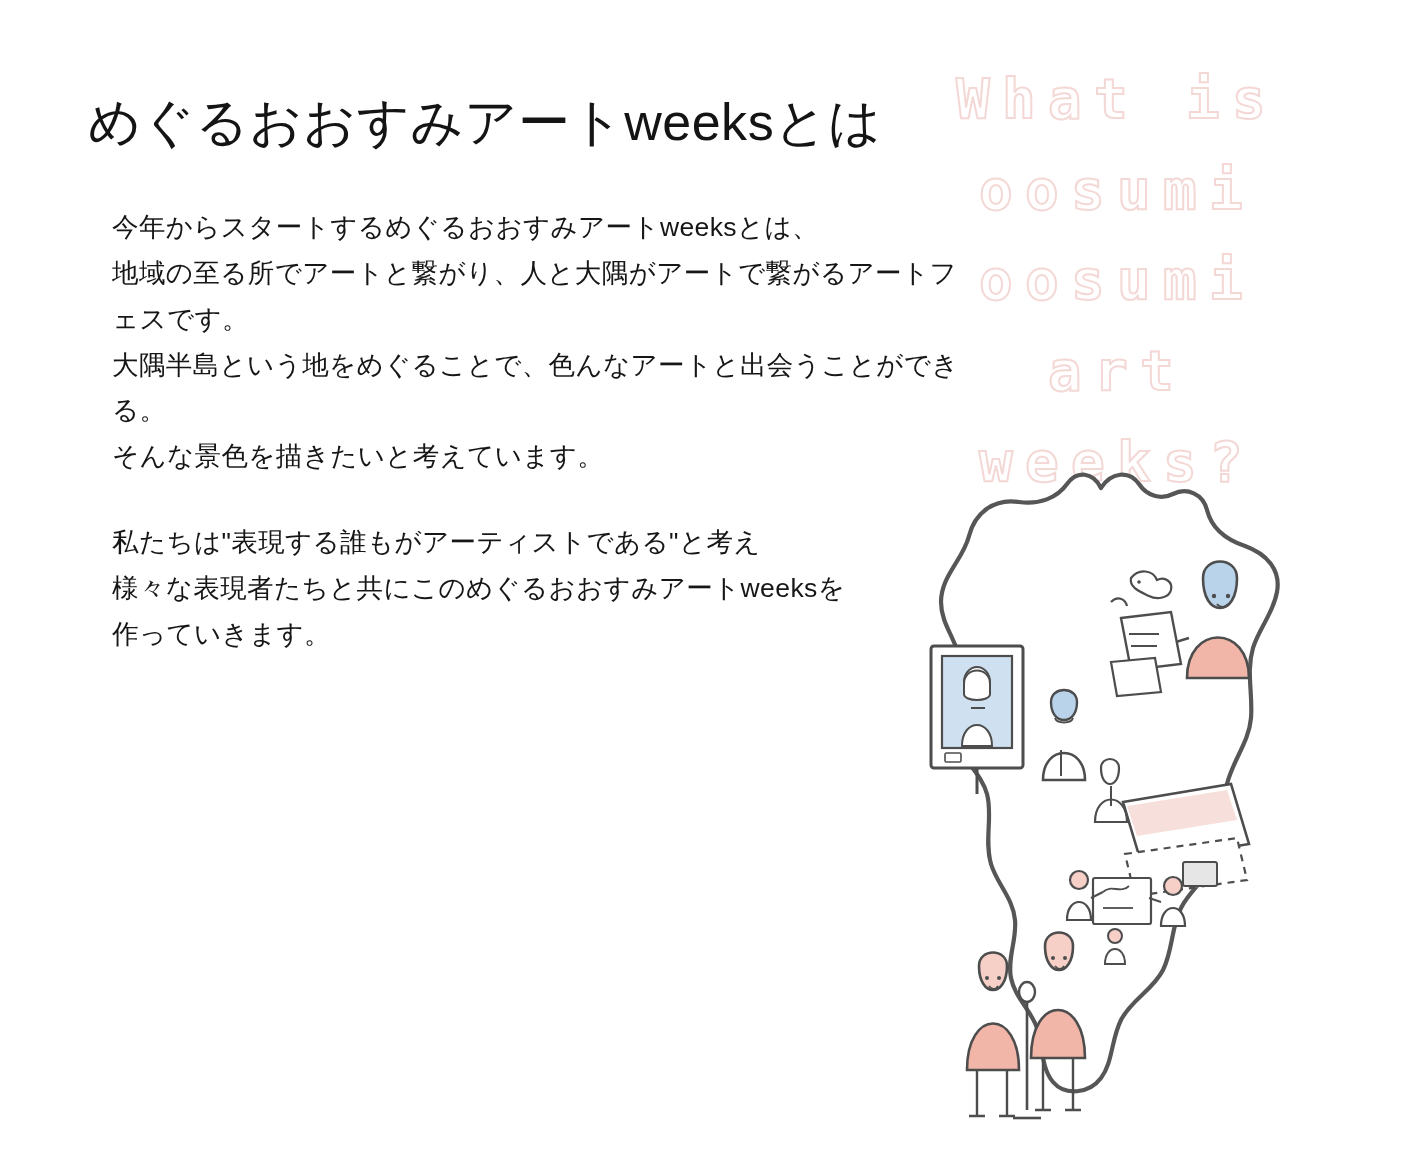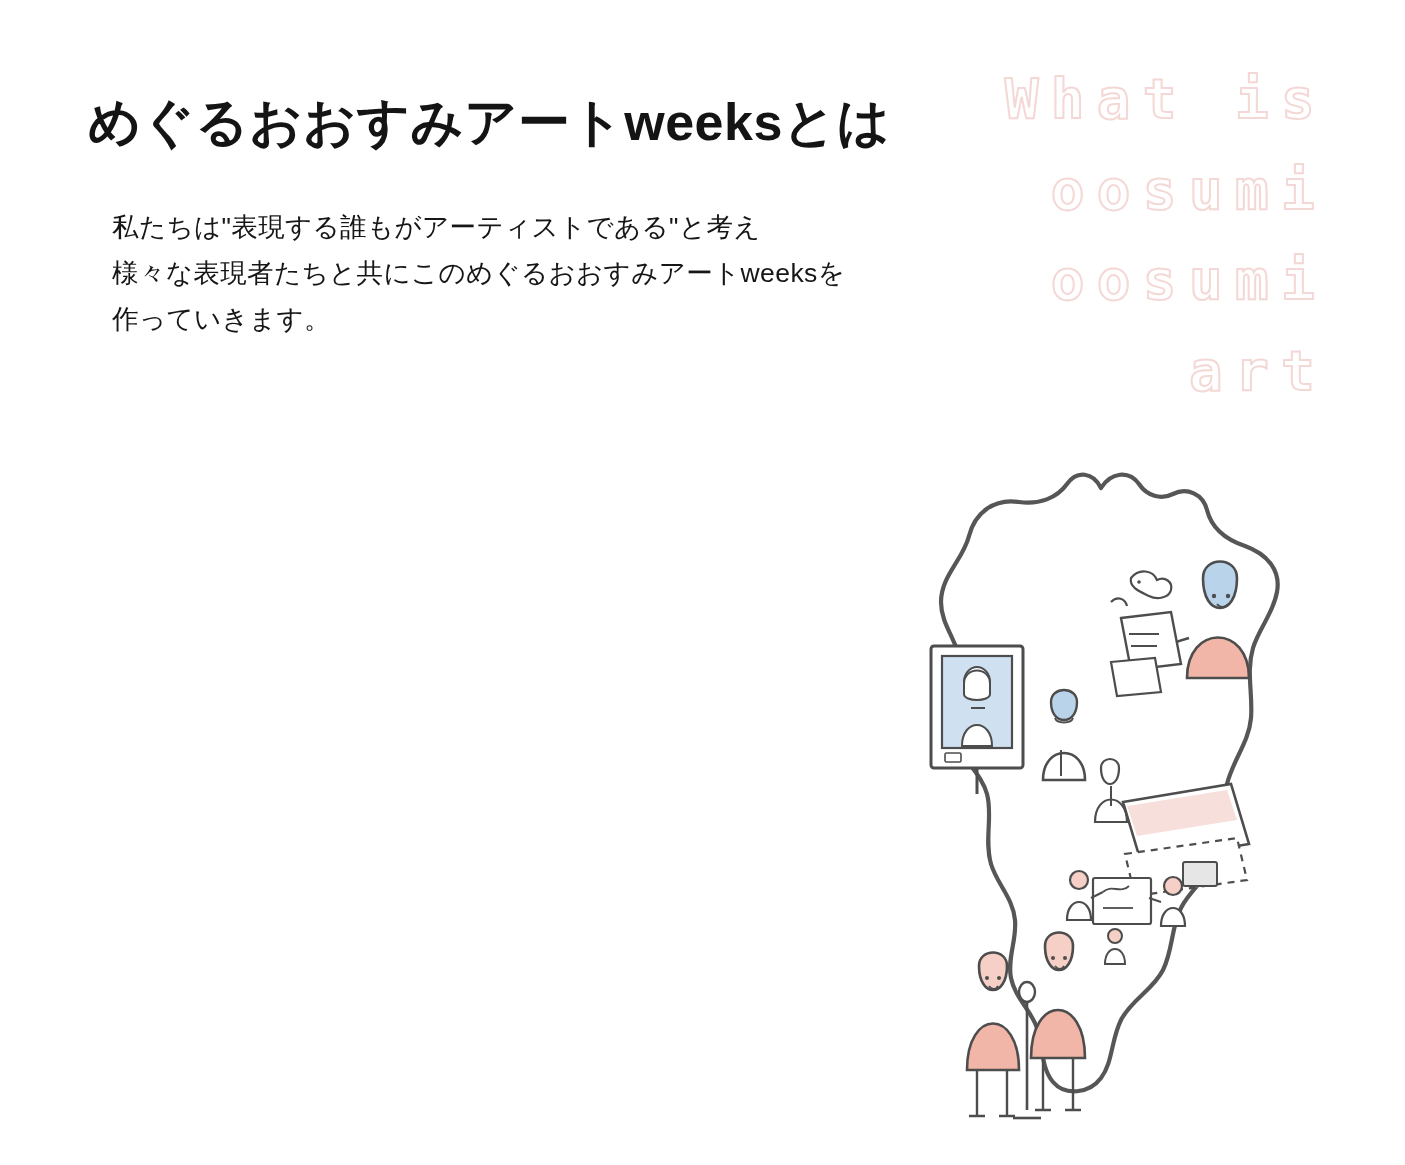--- a/index.html
+++ b/index.html
@@ -15,34 +15,34 @@
     font-family: "Liberation Sans", "DejaVu Sans", sans-serif;
     color: #1a1a1a;
   }
 
   
   .page-title {
     position: absolute;
     left: 88px;
     top: 58px;
     font-size: 52px;
-    font-weight: 700;
+    font-weight: 400;
     letter-spacing: 0.01em;
     color: #141414;
     white-space: nowrap;
     line-height: 1.15;
   }
 
   
   .deco-wordmark {
     position: absolute;
     right: 78px;
     top: 54px;
     width: 420px;
-    text-align: right;
+    text-align: center;
     pointer-events: none;
     user-select: none;
   }
   .deco-line {
     font-family: "DejaVu Sans Mono", "Liberation Mono", monospace;
     font-size: 56px;
     font-weight: 700;
     letter-spacing: 0.22em;
     line-height: 1.62;
     color: transparent;
@@ -79,25 +79,30 @@
   .illustration svg { display: block; }
 </style>
 </head>
 <body>
 
 <div class="deco-wordmark">
   <div class="deco-line">What is</div>
   <div class="deco-line">oosumi</div>
   <div class="deco-line">oosumi</div>
   <div class="deco-line">art</div>
+  <div class="deco-line">weeks?</div>
 </div>
 
 <h1 class="page-title">めぐるおおすみアートweeksとは</h1>
 
 <div class="body-copy">
+  <p class="para">今年からスタートするめぐるおおすみアートweeksとは、
+地域の至る所でアートと繋がり、人と大隅がアートで繋がるアートフェスです。
+大隅半島という地をめぐることで、色んなアートと出会うことができる。
+そんな景色を描きたいと考えています。</p>
   <p class="para">私たちは"表現する誰もがアーティストである"と考え
 様々な表現者たちと共にこのめぐるおおすみアートweeksを
 作っていきます。</p>
 </div>
 
 <div class="illustration">
   <svg width="420" height="690" viewBox="0 0 420 690" fill="none" xmlns="http://www.w3.org/2000/svg" aria-hidden="true">
 
     <g>
       <path d="M186 38

